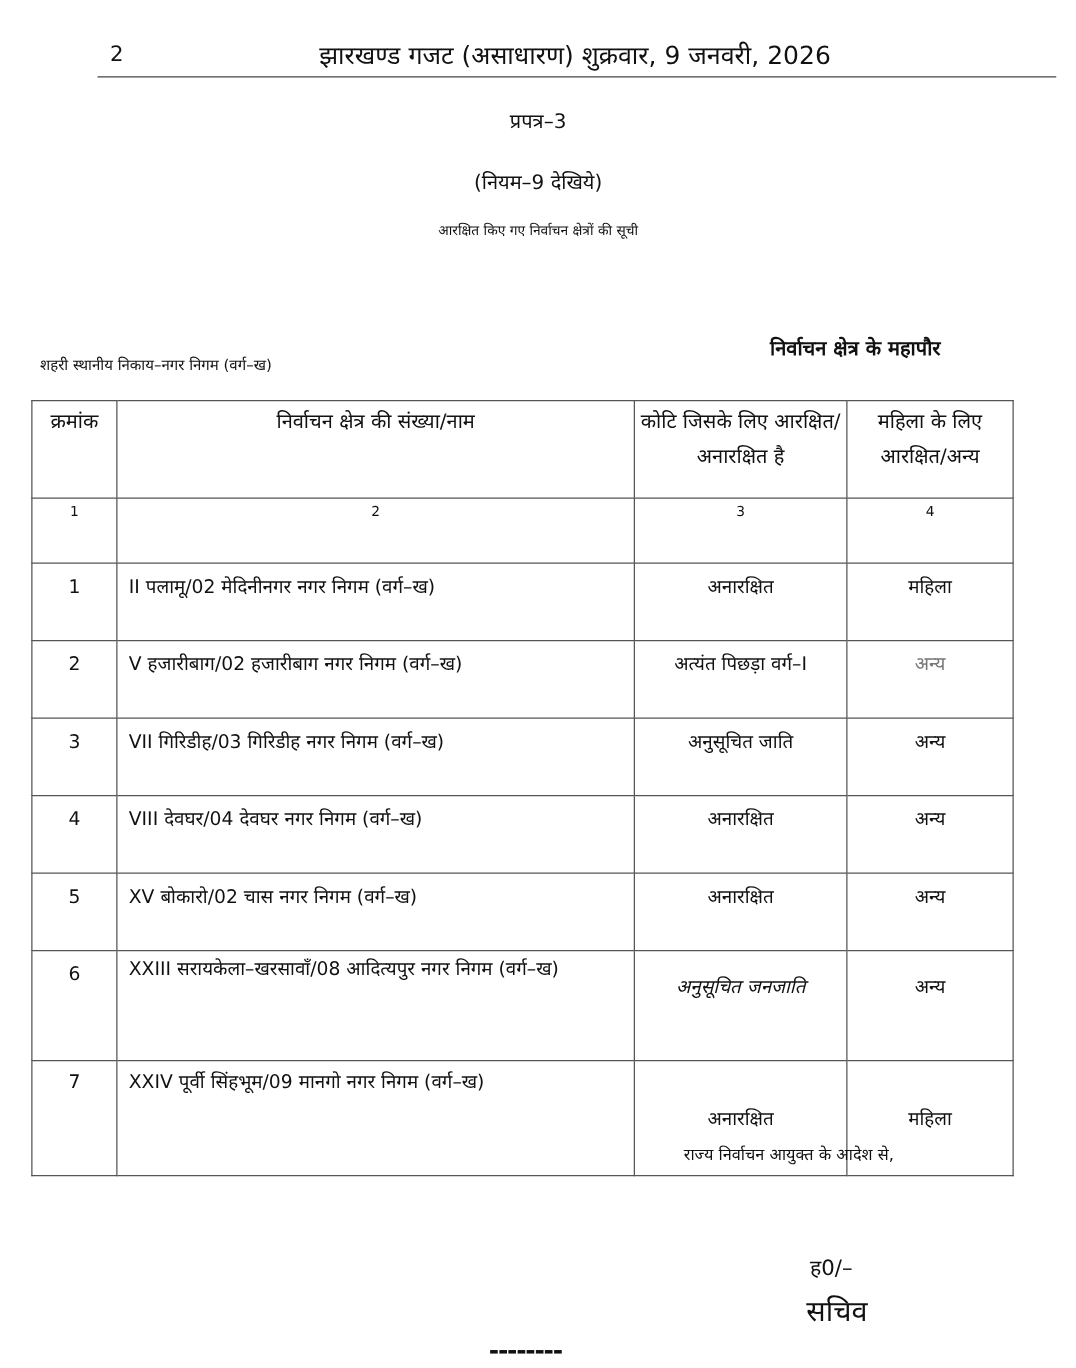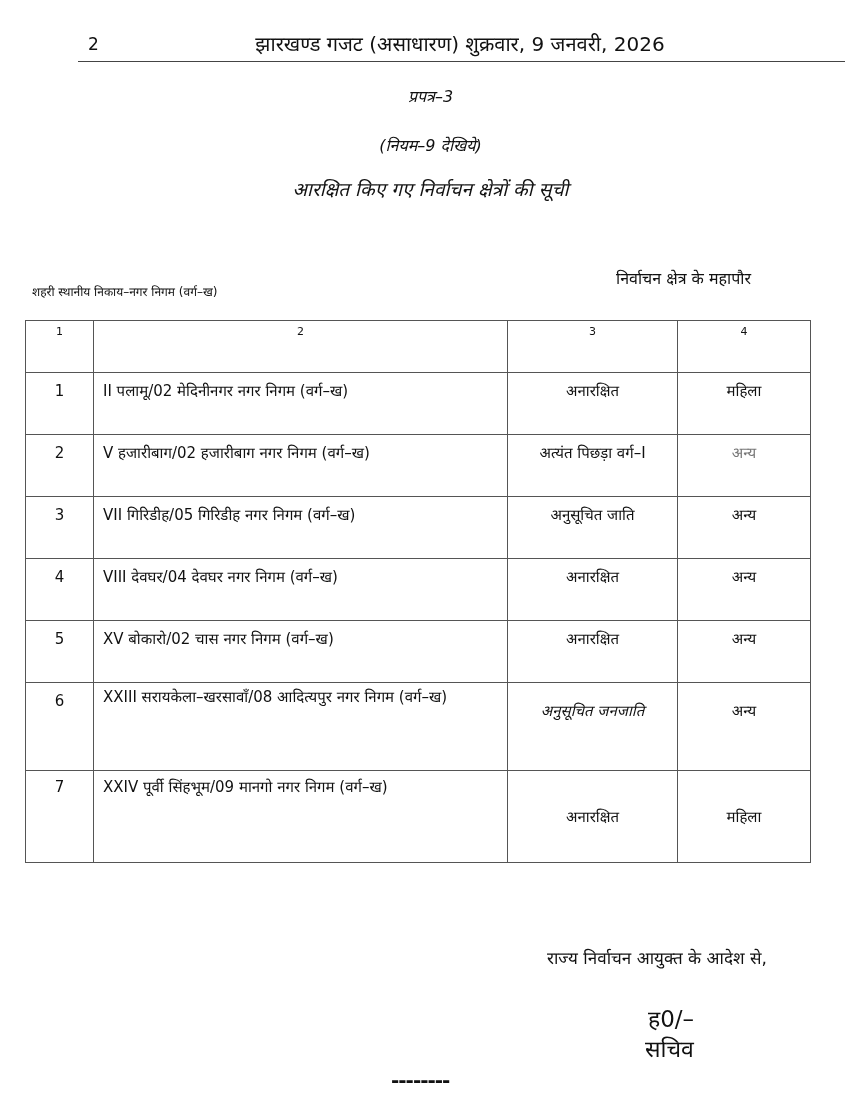--- a/index.html
+++ b/index.html
@@ -4,87 +4,93 @@
   <style>
     html, body { margin: 0; padding: 0; background: #ffffff; }
     body {
       width: 861px; height: 1094px; position: relative; overflow: hidden;
       font-family: "DejaVu Sans", "Liberation Sans", sans-serif; color: #111;
     }
     .abs { position: absolute; }
     .page-num { left: 88px; top: 34px; font-size: 17px; }
     .header-title { left: 0; width: 920px; top: 30px; text-align: center; font-size: 20px; }
     .header-rule { left: 78px; top: 61px; width: 767px; height: 1px; background: #444; }
-    .center { left: 0; width: 861px; text-align: center; font-size: 16px; font-style: italic; }
+    .center { left: 0; width: 861px; text-align: center; font-size: 16px; }
     .form-no { top: 85px; }
     .rule-ref { top: 134px; }
-    .list-title { top: 176px; font-size: 19px; }
+    .list-title { top: 176px; font-size: 11px; }
     .left-meta { left: 32px; top: 283px; font-size: 12px; }
-    .right-meta { left: 616px; top: 267px; font-size: 16px; }
+    .right-meta { left: 616px; top: 267px; font-size: 16px; font-weight: bold; }
     table.reserv {
       position: absolute; left: 25px; top: 320px; border-collapse: collapse;
       font-size: 15px; table-layout: fixed;
     }
     table.reserv td, table.reserv th {
       border: 1px solid #555; vertical-align: top; padding: 0; font-weight: normal;
     }
     .c1 { width: 67px; text-align: center; }
     .c2 { width: 404px; text-align: left; padding-left: 9px !important; }
     .c3 { width: 169px; text-align: center; }
     .c4 { width: 132px; text-align: center; }
     .hdr-row td { height: 75px; padding-top: 2px !important; line-height: 28px; font-size: 16px; }
     .num-row td { height: 47px; font-size: 11px; padding-top: 4px !important; }
     .data-row td { height: 55px; padding-top: 6px !important; line-height: 24px; }
     .data-row td.c1 { font-size: 15px; }
     .data-row.tall td { height: 71px; padding-top: 2px !important; }
     .data-row.last td { height: 87px; padding-top: 4px !important; }
     .data-row.last td.c3, .data-row.last td.c4 { vertical-align: middle; padding-top: 0 !important; }
     .muted { color: #777; }
-    .order-line { left: 547px; top: 946px; font-size: 17px; }
-    .sign { left: 648px; top: 1002px; font-size: 23px; }
+    .order-line { left: 547px; top: 914px; font-size: 13px; }
+    .sign { left: 648px; top: 1002px; font-size: 17px; }
     .designation { left: 645px; top: 1032px; font-size: 23px; }
     .end-dash { left: 391px; top: 1068px; font-size: 20px; font-weight: bold; letter-spacing: -1px; }
   </style>
 </head>
 <body>
 
 <div class="abs page-num">2</div>
 <div class="abs header-title">झारखण्ड गजट (असाधारण) शुक्रवार, 9 जनवरी, 2026</div>
 <div class="abs header-rule"></div>
 
 <div class="abs center form-no">प्रपत्र–3</div>
 <div class="abs center rule-ref">(नियम–9 देखिये)</div>
 <div class="abs center list-title">आरक्षित किए गए निर्वाचन क्षेत्रों की सूची</div>
 
 <div class="abs left-meta">शहरी स्थानीय निकाय–नगर निगम (वर्ग–ख)</div>
 <div class="abs right-meta">निर्वाचन क्षेत्र के महापौर</div>
 
 <table class="reserv">
   <tbody>
+      <tr class="hdr-row">
+    <td class="c1">क्रमांक</td>
+    <td class="c2" style="text-align:center;padding-left:0 !important;">निर्वाचन क्षेत्र की संख्या/नाम</td>
+    <td class="c3">कोटि जिसके लिए आरक्षित/अनारक्षित है</td>
+    <td class="c4">महिला के लिए आरक्षित/अन्य</td>
+  </tr>
   <tr class="num-row">
     <td class="c1">1</td>
     <td class="c2" style="text-align:center;padding-left:0 !important;">2</td>
     <td class="c3">3</td>
     <td class="c4">4</td>
   </tr>
   <tr class="data-row">
     <td class="c1">1</td>
     <td class="c2">II पलामू/02 मेदिनीनगर नगर निगम (वर्ग–ख)</td>
     <td class="c3">अनारक्षित</td>
     <td class="c4">महिला</td>
   </tr>
   <tr class="data-row">
     <td class="c1">2</td>
     <td class="c2">V हजारीबाग/02 हजारीबाग नगर निगम (वर्ग–ख)</td>
     <td class="c3">अत्यंत पिछड़ा वर्ग–I</td>
     <td class="c4 muted">अन्य</td>
   </tr>
   <tr class="data-row">
     <td class="c1">3</td>
-    <td class="c2">VII गिरिडीह/05 गिरिडीह नगर निगम (वर्ग–ख)</td>
+    <td class="c2">VII गिरिडीह/03 गिरिडीह नगर निगम (वर्ग–ख)</td>
     <td class="c3">अनुसूचित जाति</td>
     <td class="c4">अन्य</td>
   </tr>
   <tr class="data-row">
     <td class="c1">4</td>
     <td class="c2">VIII देवघर/04 देवघर नगर निगम (वर्ग–ख)</td>
     <td class="c3">अनारक्षित</td>
     <td class="c4">अन्य</td>
   </tr>
   <tr class="data-row">

